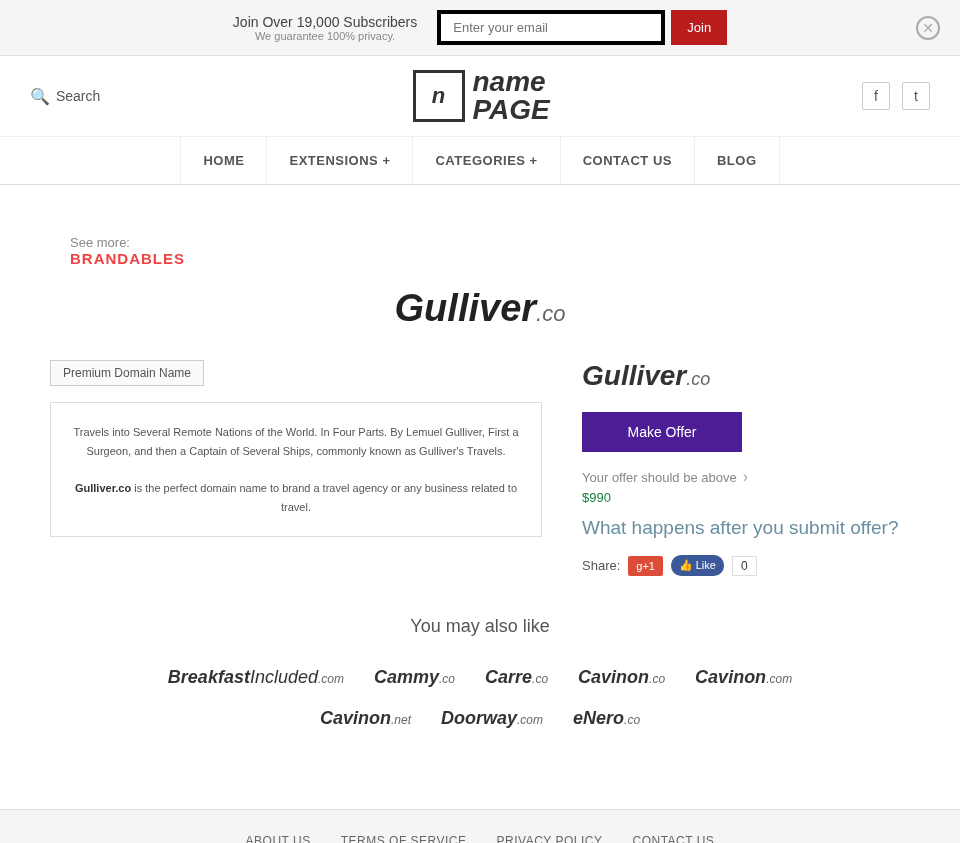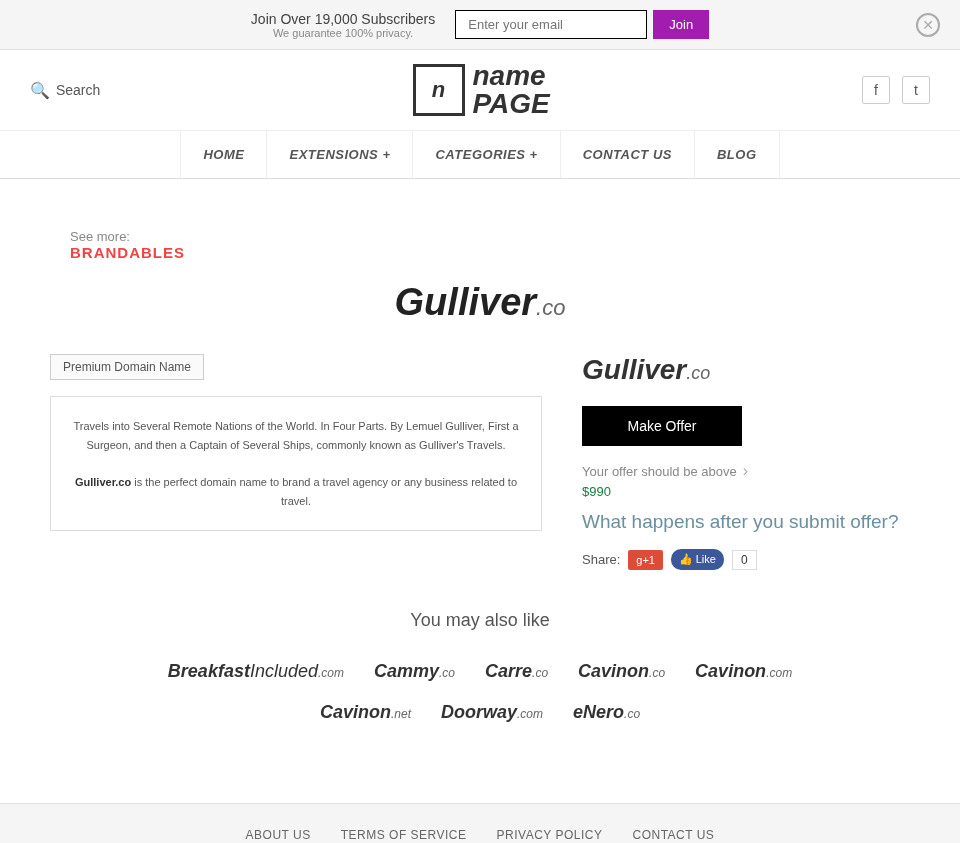--- a/index.html
+++ b/index.html
@@ -14,28 +14,28 @@
       justify-content: center;
       padding: 10px 20px;
       gap: 20px;
       position: relative;
     }
     .top-banner-text { text-align: center; }
     .top-banner-title { font-size: 14px; color: #444; }
     .top-banner-sub { font-size: 11px; color: #888; }
     .top-banner-form { display: flex; gap: 6px; }
     .top-banner-input {
-      border: 1px solid #000000;
+      border: 4px solid #000000;
       padding: 6px 12px;
       font-size: 13px;
-      width: 192px;
+      width: 228px;
       outline: none;
     }
     .top-banner-btn {
-      background: #a21caf;
+      background: #b91c1c;
       color: #fff;
       border: none;
       padding: 0 16px;
       font-size: 13px;
       cursor: pointer;
     }
     .top-banner-close {
       position: absolute;
       right: 20px;
       top: 50%;
@@ -103,21 +103,20 @@
       cursor: pointer;
       text-decoration: none;
     }
 
     
     .nav {
       border-bottom: 1px solid #ddd;
       display: flex;
       justify-content: center;
       gap: 0;
-      font-style: italic;
     }
     .nav-item {
       padding: 16px 22px;
       font-size: 13px;
       font-weight: bold;
       color: #555;
       cursor: pointer;
       text-transform: uppercase;
       letter-spacing: 0.5px;
       border-right: 1px solid #eee;
@@ -201,21 +200,21 @@
       color: #333;
       margin-bottom: 20px;
       font-style: italic;
     }
     .domain-title-right .tld {
       font-size: 18px;
       font-weight: normal;
       color: #666;
     }
     .make-offer-btn {
-      background: #000000;
+      background: #4c1d95;
       color: #fff;
       border: none;
       padding: 12px 30px;
       font-size: 14px;
       cursor: pointer;
       margin-bottom: 16px;
       width: 160px;
     }
     .offer-note {
       display: flex;

